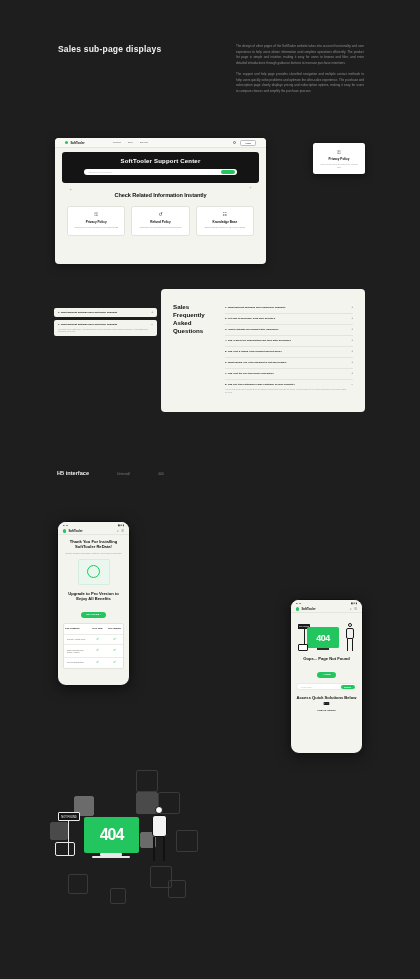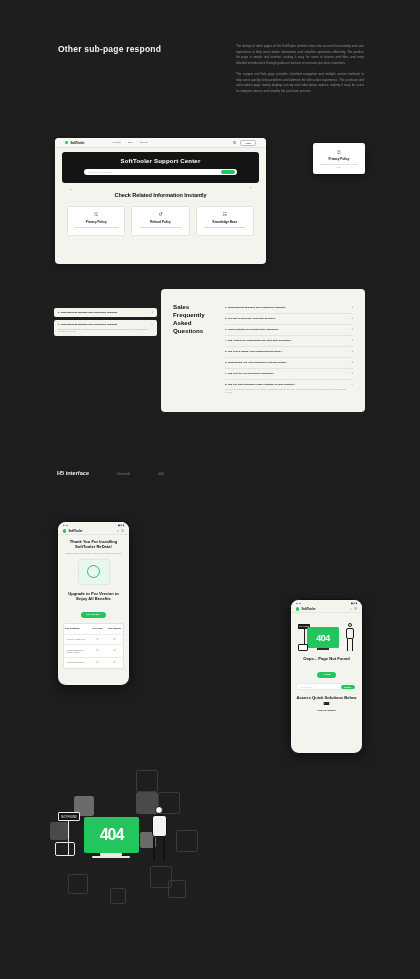--- a/index.html
+++ b/index.html
@@ -196,21 +196,21 @@
   .b-pole{position:absolute;left:18px;top:51px;width:1.4px;height:35px;background:#e9e9e9;}
   .b-bag{position:absolute;left:5px;top:72px;width:20px;height:14px;border:1.4px solid #e9e9e9;border-radius:2px;}
   .b-person{position:absolute;left:96px;top:36px;width:26px;height:56px;}
   .b-head{width:8px;height:8px;border-radius:50%;background:#fff;border:1.2px solid #111;margin:0 auto;}
   .b-torso{width:15px;height:22px;background:#f3f3f3;border:1.2px solid #111;border-radius:3px;margin:1px auto 0;}
   .b-legs{width:12px;height:24px;border-left:2.6px solid #111;border-right:2.6px solid #111;margin:0 auto;}
 </style>
 </head>
 <body>
 
-<div class="section-title">Other sub-page respond</div>
+<div class="section-title">Sales sub-page displays</div>
 
 <div class="intro">
   <p>The design of other pages of the SoftTooler website takes into account functionality and user experience to help users obtain information and complete operations efficiently. The product list page is simple and intuitive, making it easy for users to browse and filter, and enter detailed introductions through guidance buttons to increase purchase intentions.</p>
   <p>The support and help page provides classified navigation and multiple contact methods to help users quickly solve problems and optimize the after-sales experience. The purchase and subscription page clearly displays pricing and subscription options, making it easy for users to compare choices and simplify the purchase process.</p>
 </div>
 
 <div class="desk">
   <div class="desk-nav">
     <div class="brandrow">
       <span class="brand-dot"></span>

